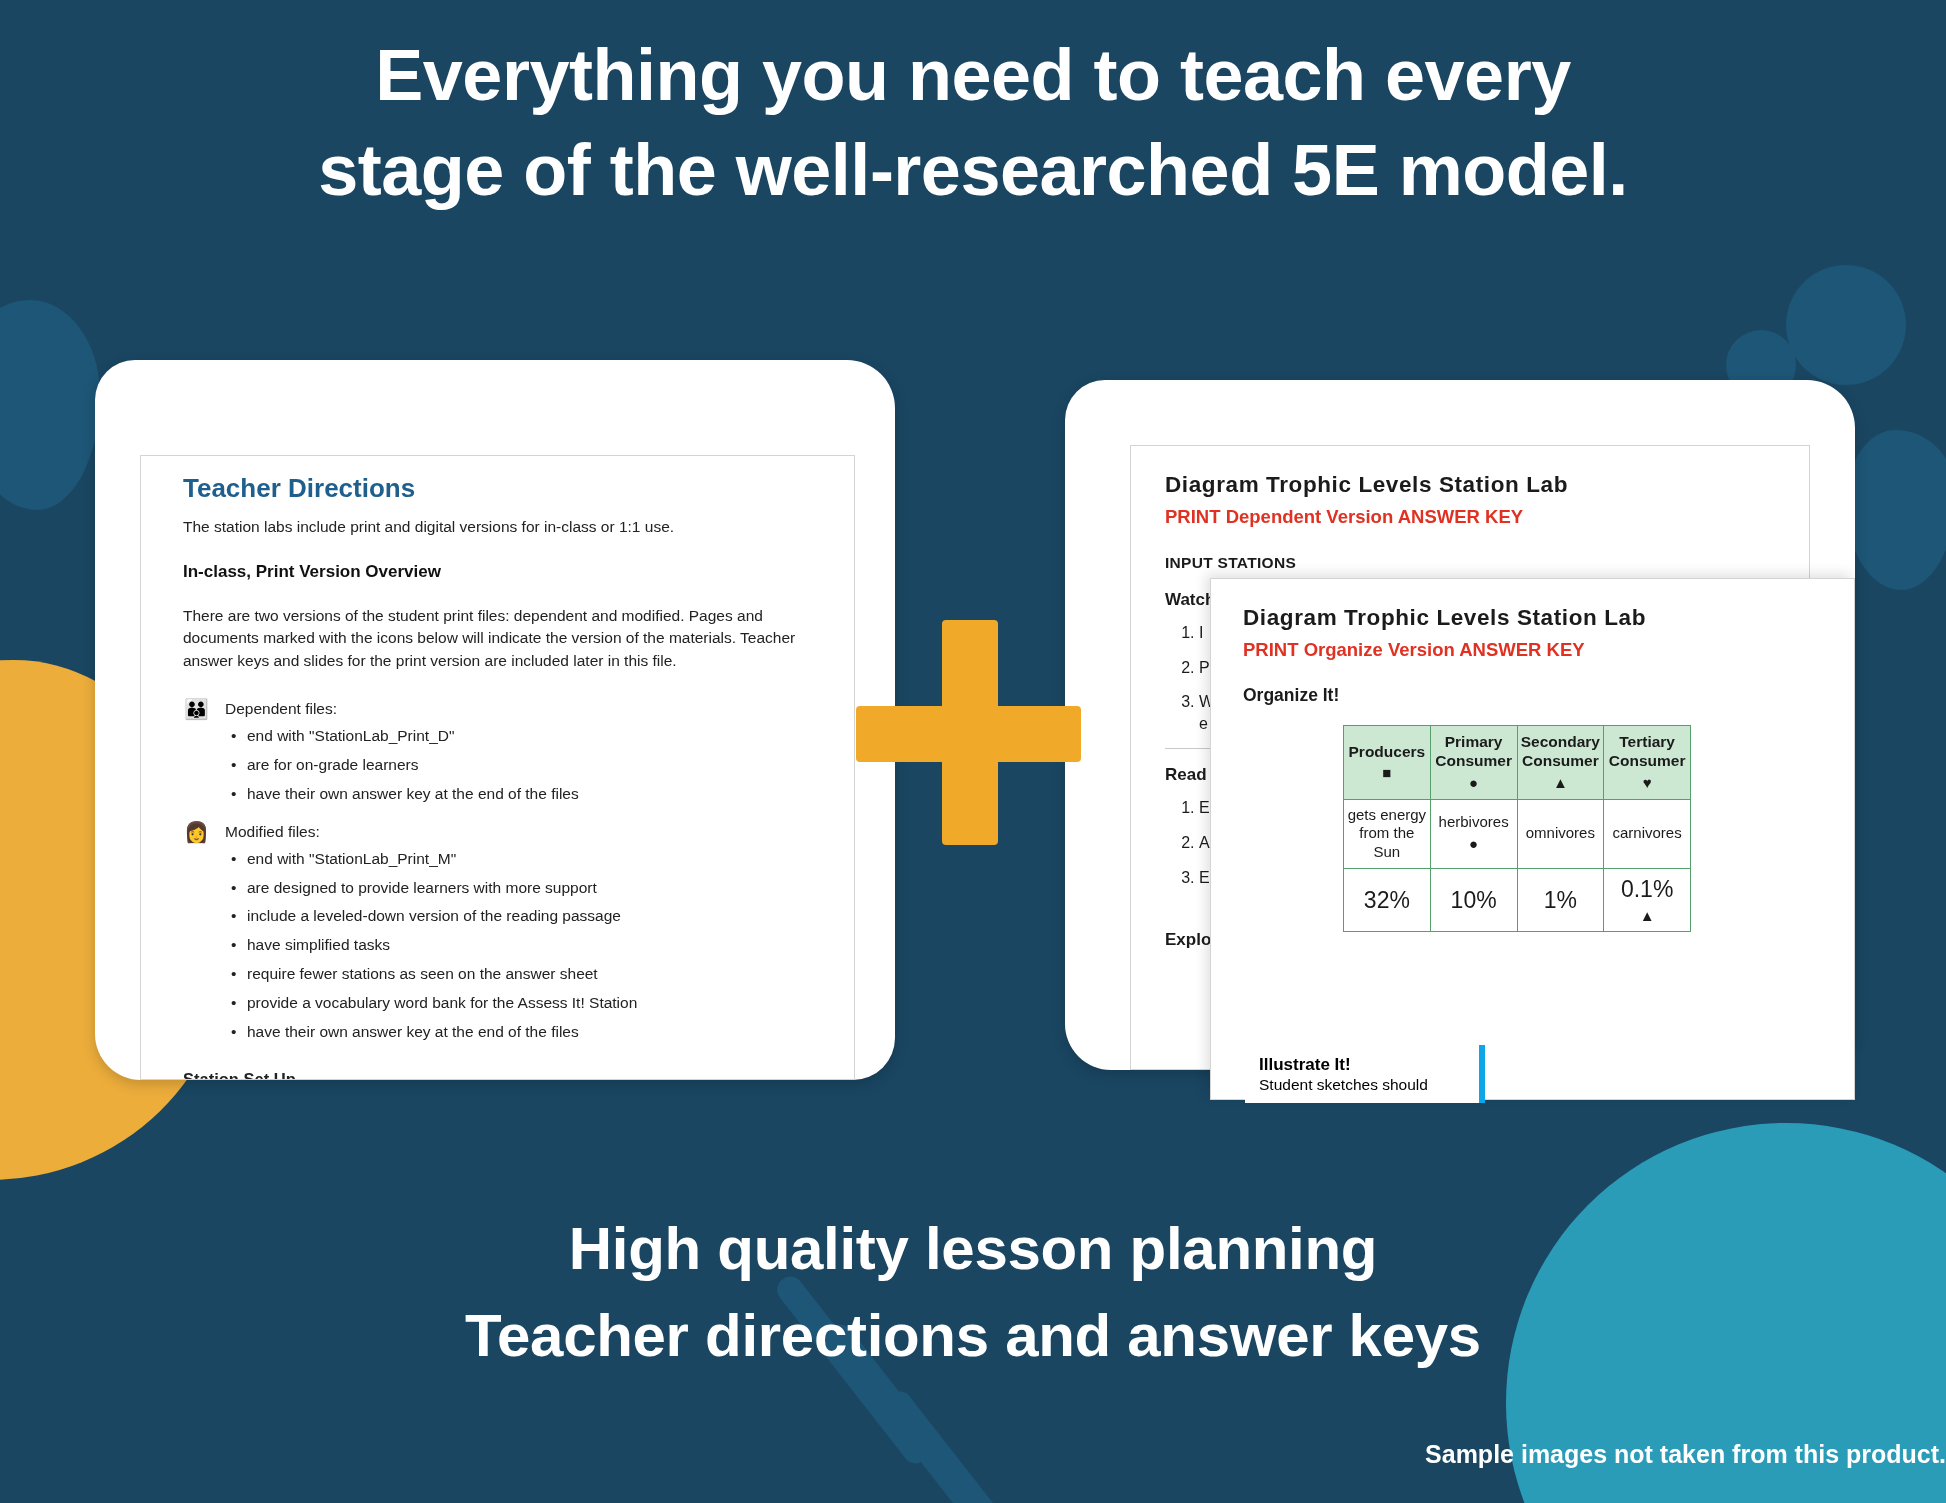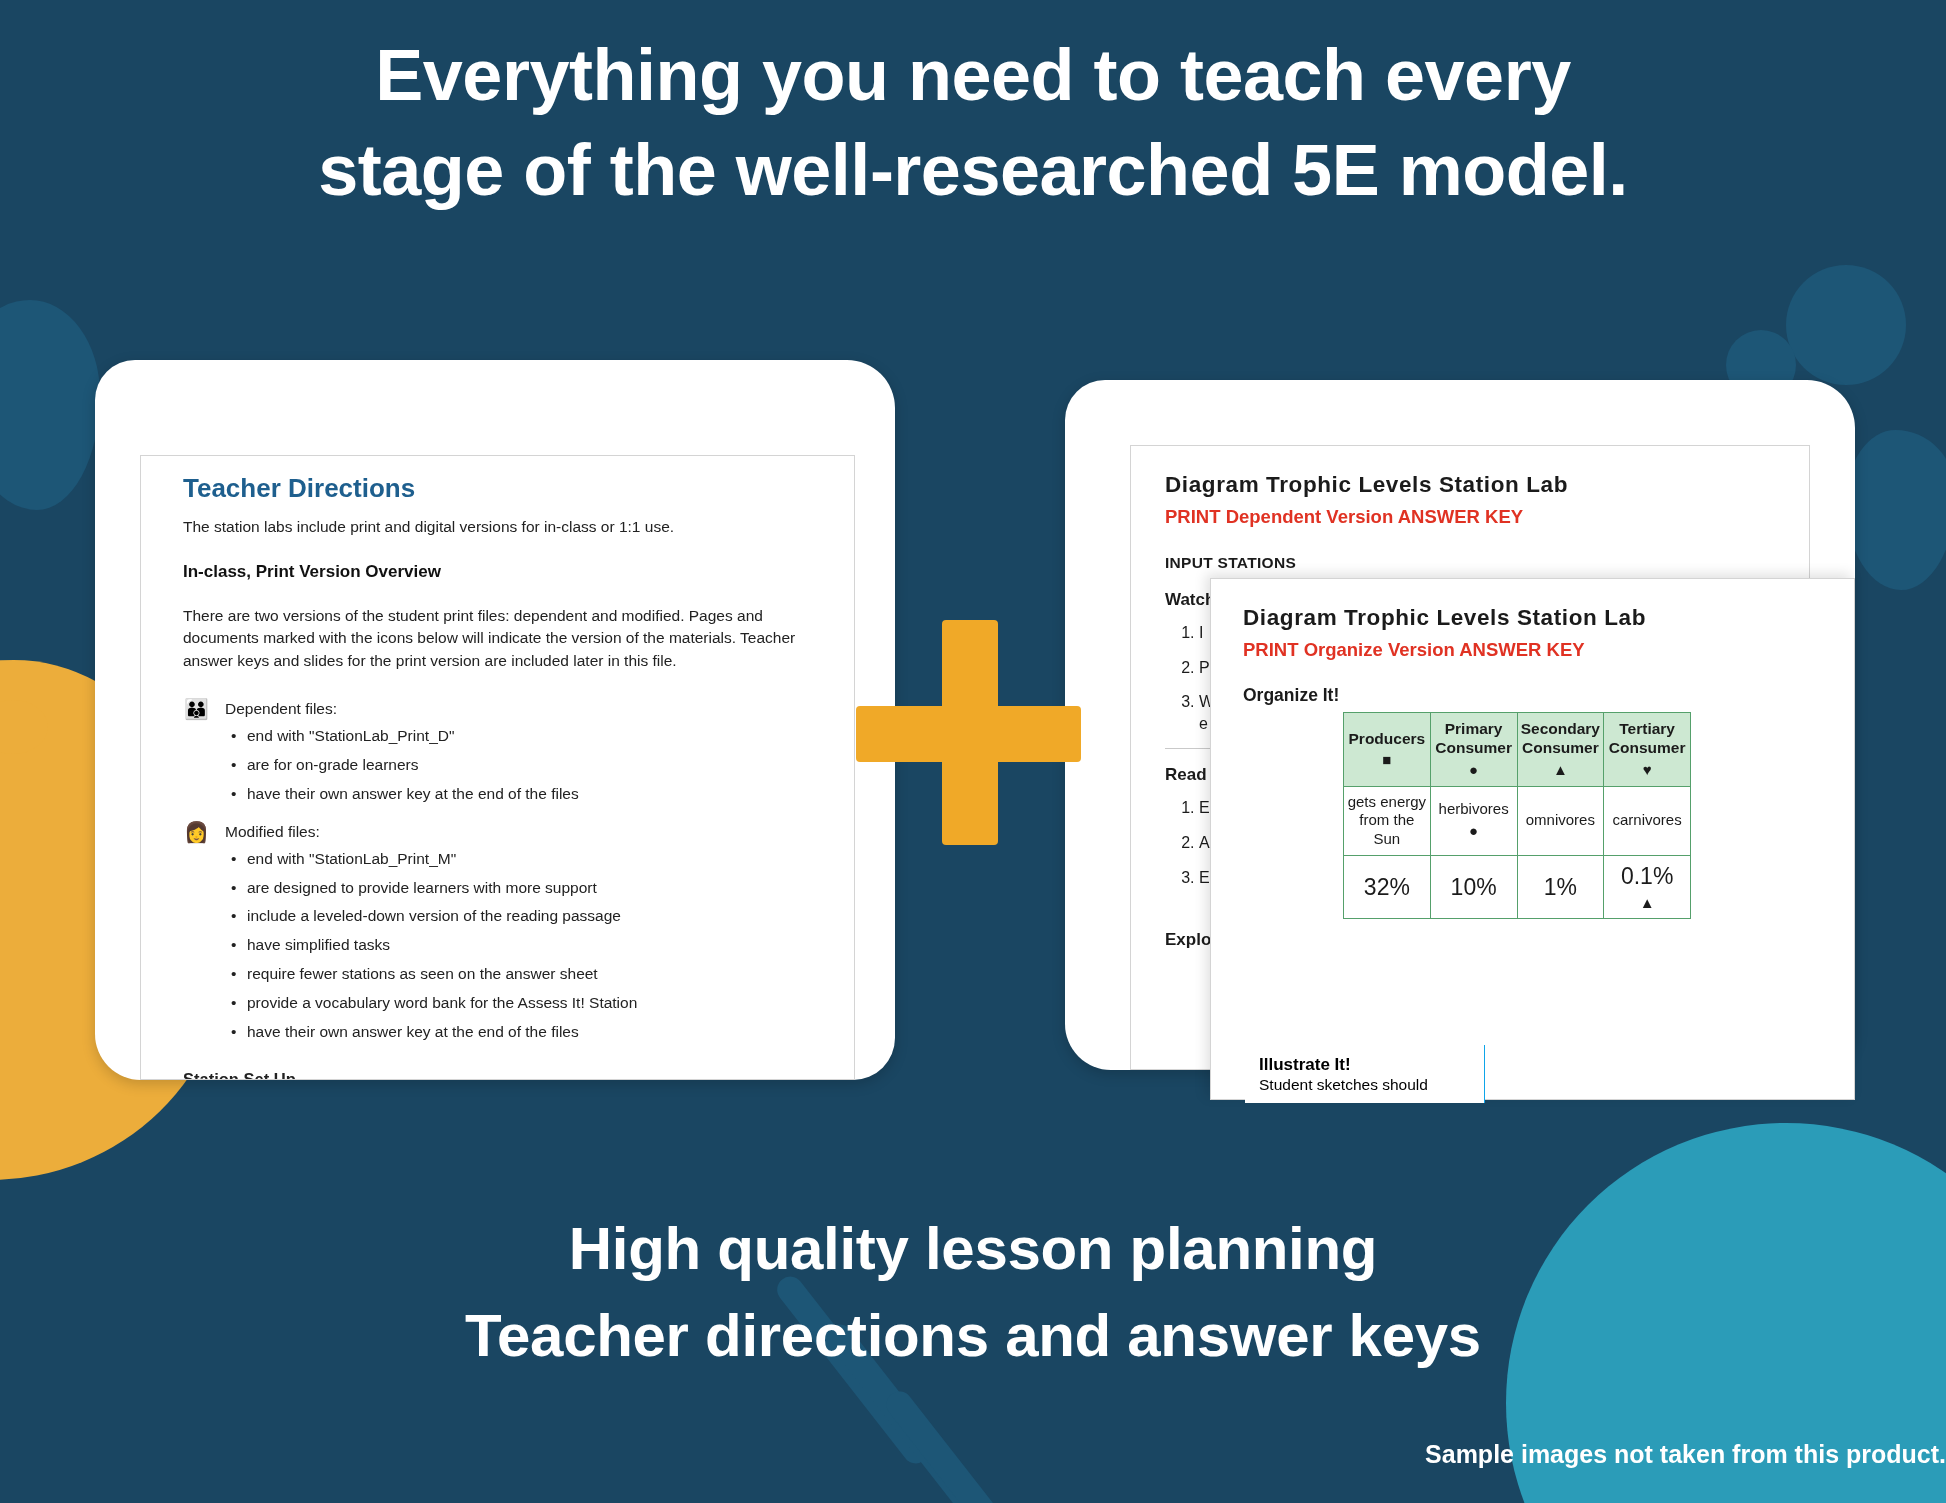--- a/index.html
+++ b/index.html
@@ -265,21 +265,21 @@
   }
   #doc-modified .doc-sub {
     color: #e03223;
     font-weight: bold;
     font-size: 18.5px;
     margin-bottom: 24px;
   }
   #doc-modified .organize {
     font-weight: bold;
     font-size: 17.5px;
-    margin-bottom: 6px;
+    margin-bottom: 19px;
   }
   table.trophic {
     border-collapse: collapse;
     margin-left: 100px;
     width: 348px;
     table-layout: fixed;
   }
   table.trophic td, table.trophic th {
     border: 1px solid #55a06b;
     text-align: center;
@@ -299,21 +299,21 @@
   }
   table.trophic .glyph { display: block; font-size: 15px; margin-top: 3px; }
   table.trophic .pct { font-size: 23px; }
   .illustrate-box {
     position: absolute;
     left: 1245px;
     top: 1045px;
     width: 240px;
     height: 58px;
     background: #ffffff;
-    border-right: 1px solid #0ea5e9;
+    border-right: 6px solid #0ea5e9;
     padding: 10px 12px 0 14px;
     box-sizing: border-box;
     z-index: 7;
     font-size: 16px;
     overflow: hidden;
   }
   .illustrate-box .ib-title { font-weight: bold; font-size: 17px; }
   .illustrate-box .ib-text { font-size: 15.5px; line-height: 1.3; }
 
   

